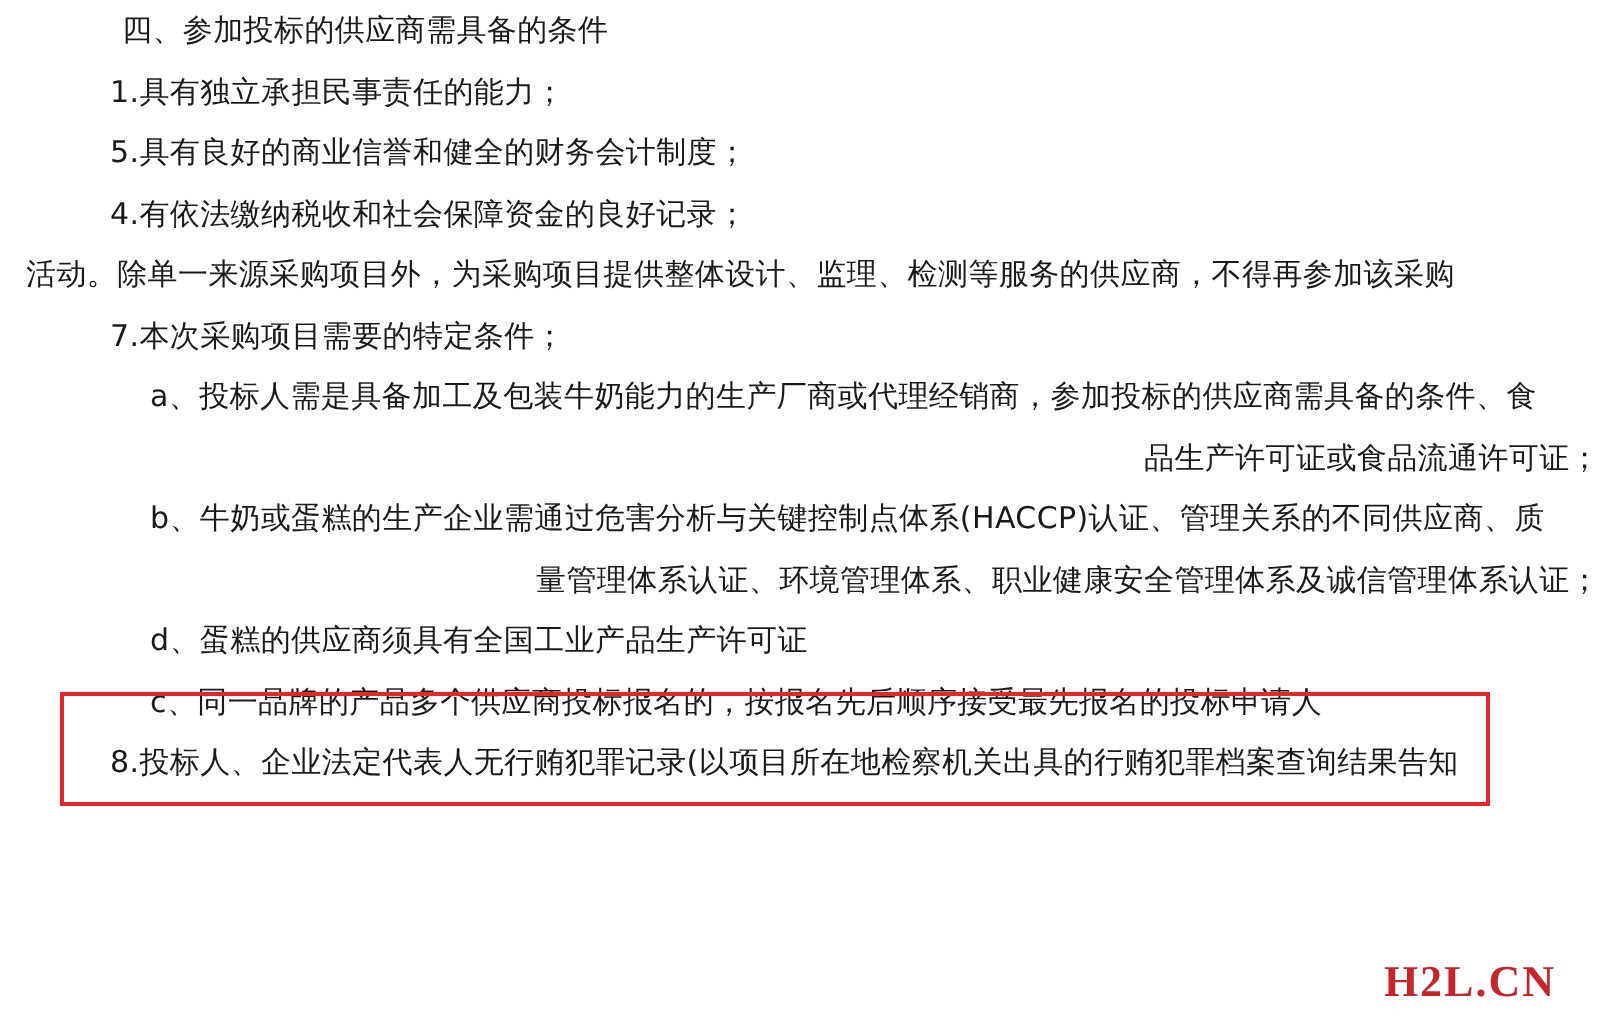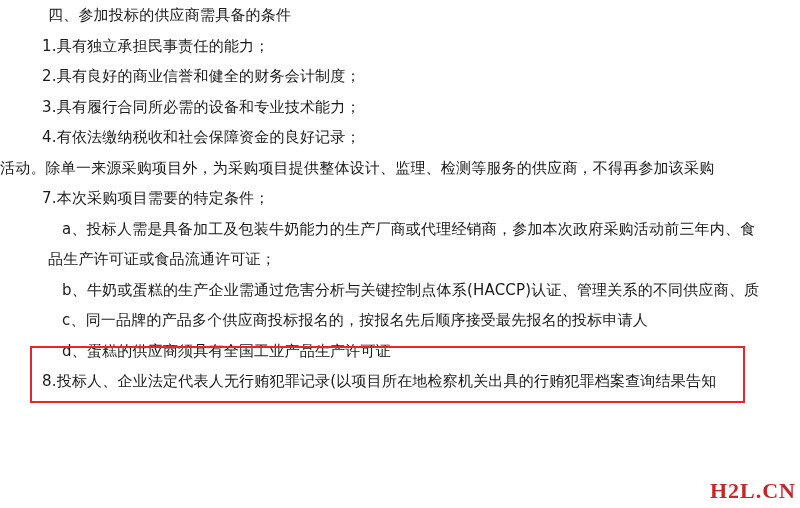--- a/index.html
+++ b/index.html
@@ -25,67 +25,68 @@
     top: 0;
     width: 800px;
     padding: 0;
   }
   .line {
     color: #1a1a1a;
     font-size: 15px;
     line-height: 30.5px;
     white-space: pre;
     letter-spacing: 0.2px;
+    margin-left: 13px;
   }
   .indent-heading { padding-left: 48px; }
   .indent-item    { padding-left: 42px; }
   .indent-sub     { padding-left: 62px; }
   .indent-cont    { }
-  .indent-subcont { padding-left: 48px; }
+  .indent-subcont { padding-left: 48px; text-align: right; }
 
   .highlight-box {
     position: absolute;
     left: 30px;
     top: 346px;
     width: 715px;
     height: 57px;
     border: 2px solid #e8252a;
     box-sizing: border-box;
     pointer-events: none;
   }
 
   .watermark {
     position: absolute;
-    right: 4px;
+    right: 22px;
     bottom: 4px;
     font-family: "Liberation Serif", "DejaVu Serif", serif;
     font-size: 22px;
     font-weight: bold;
     color: #c6262a;
     letter-spacing: 1px;
   }
 </style>
 </head>
 <body>
 
 <div id="doc">
 
   <div class="page-body">
     <div class="line indent-heading">四、参加投标的供应商需具备的条件</div>
     <div class="line indent-item">1.具有独立承担民事责任的能力；</div>
-    <div class="line indent-item">2.具有良好的商业信誉和健全的财务会计制度；</div>
-    <div class="line indent-item">3.具有履行合同所必需的设备和专业技术能力；</div>
+    <div class="line indent-item">5.具有良好的商业信誉和健全的财务会计制度；</div>
     <div class="line indent-item">4.有依法缴纳税收和社会保障资金的良好记录；</div>
     <div class="line indent-cont">活动。除单一来源采购项目外，为采购项目提供整体设计、监理、检测等服务的供应商，不得再参加该采购</div>
     <div class="line indent-item">7.本次采购项目需要的特定条件；</div>
-    <div class="line indent-sub">a、投标人需是具备加工及包装牛奶能力的生产厂商或代理经销商，参加本次政府采购活动前三年内、食</div>
+    <div class="line indent-sub">a、投标人需是具备加工及包装牛奶能力的生产厂商或代理经销商，参加投标的供应商需具备的条件、食</div>
     <div class="line indent-subcont">品生产许可证或食品流通许可证；</div>
     <div class="line indent-sub">b、牛奶或蛋糕的生产企业需通过危害分析与关键控制点体系(HACCP)认证、管理关系的不同供应商、质</div>
+    <div class="line indent-subcont">量管理体系认证、环境管理体系、职业健康安全管理体系及诚信管理体系认证；</div>
+    <div class="line indent-sub">d、蛋糕的供应商须具有全国工业产品生产许可证</div>
     <div class="line indent-sub">c、同一品牌的产品多个供应商投标报名的，按报名先后顺序接受最先报名的投标申请人</div>
-    <div class="line indent-sub">d、蛋糕的供应商须具有全国工业产品生产许可证</div>
     <div class="line indent-item">8.投标人、企业法定代表人无行贿犯罪记录(以项目所在地检察机关出具的行贿犯罪档案查询结果告知</div>
 
   </div>
 
   <div class="highlight-box"></div>
 
   <div class="watermark">H2L.CN</div>
 
 </div>
 

